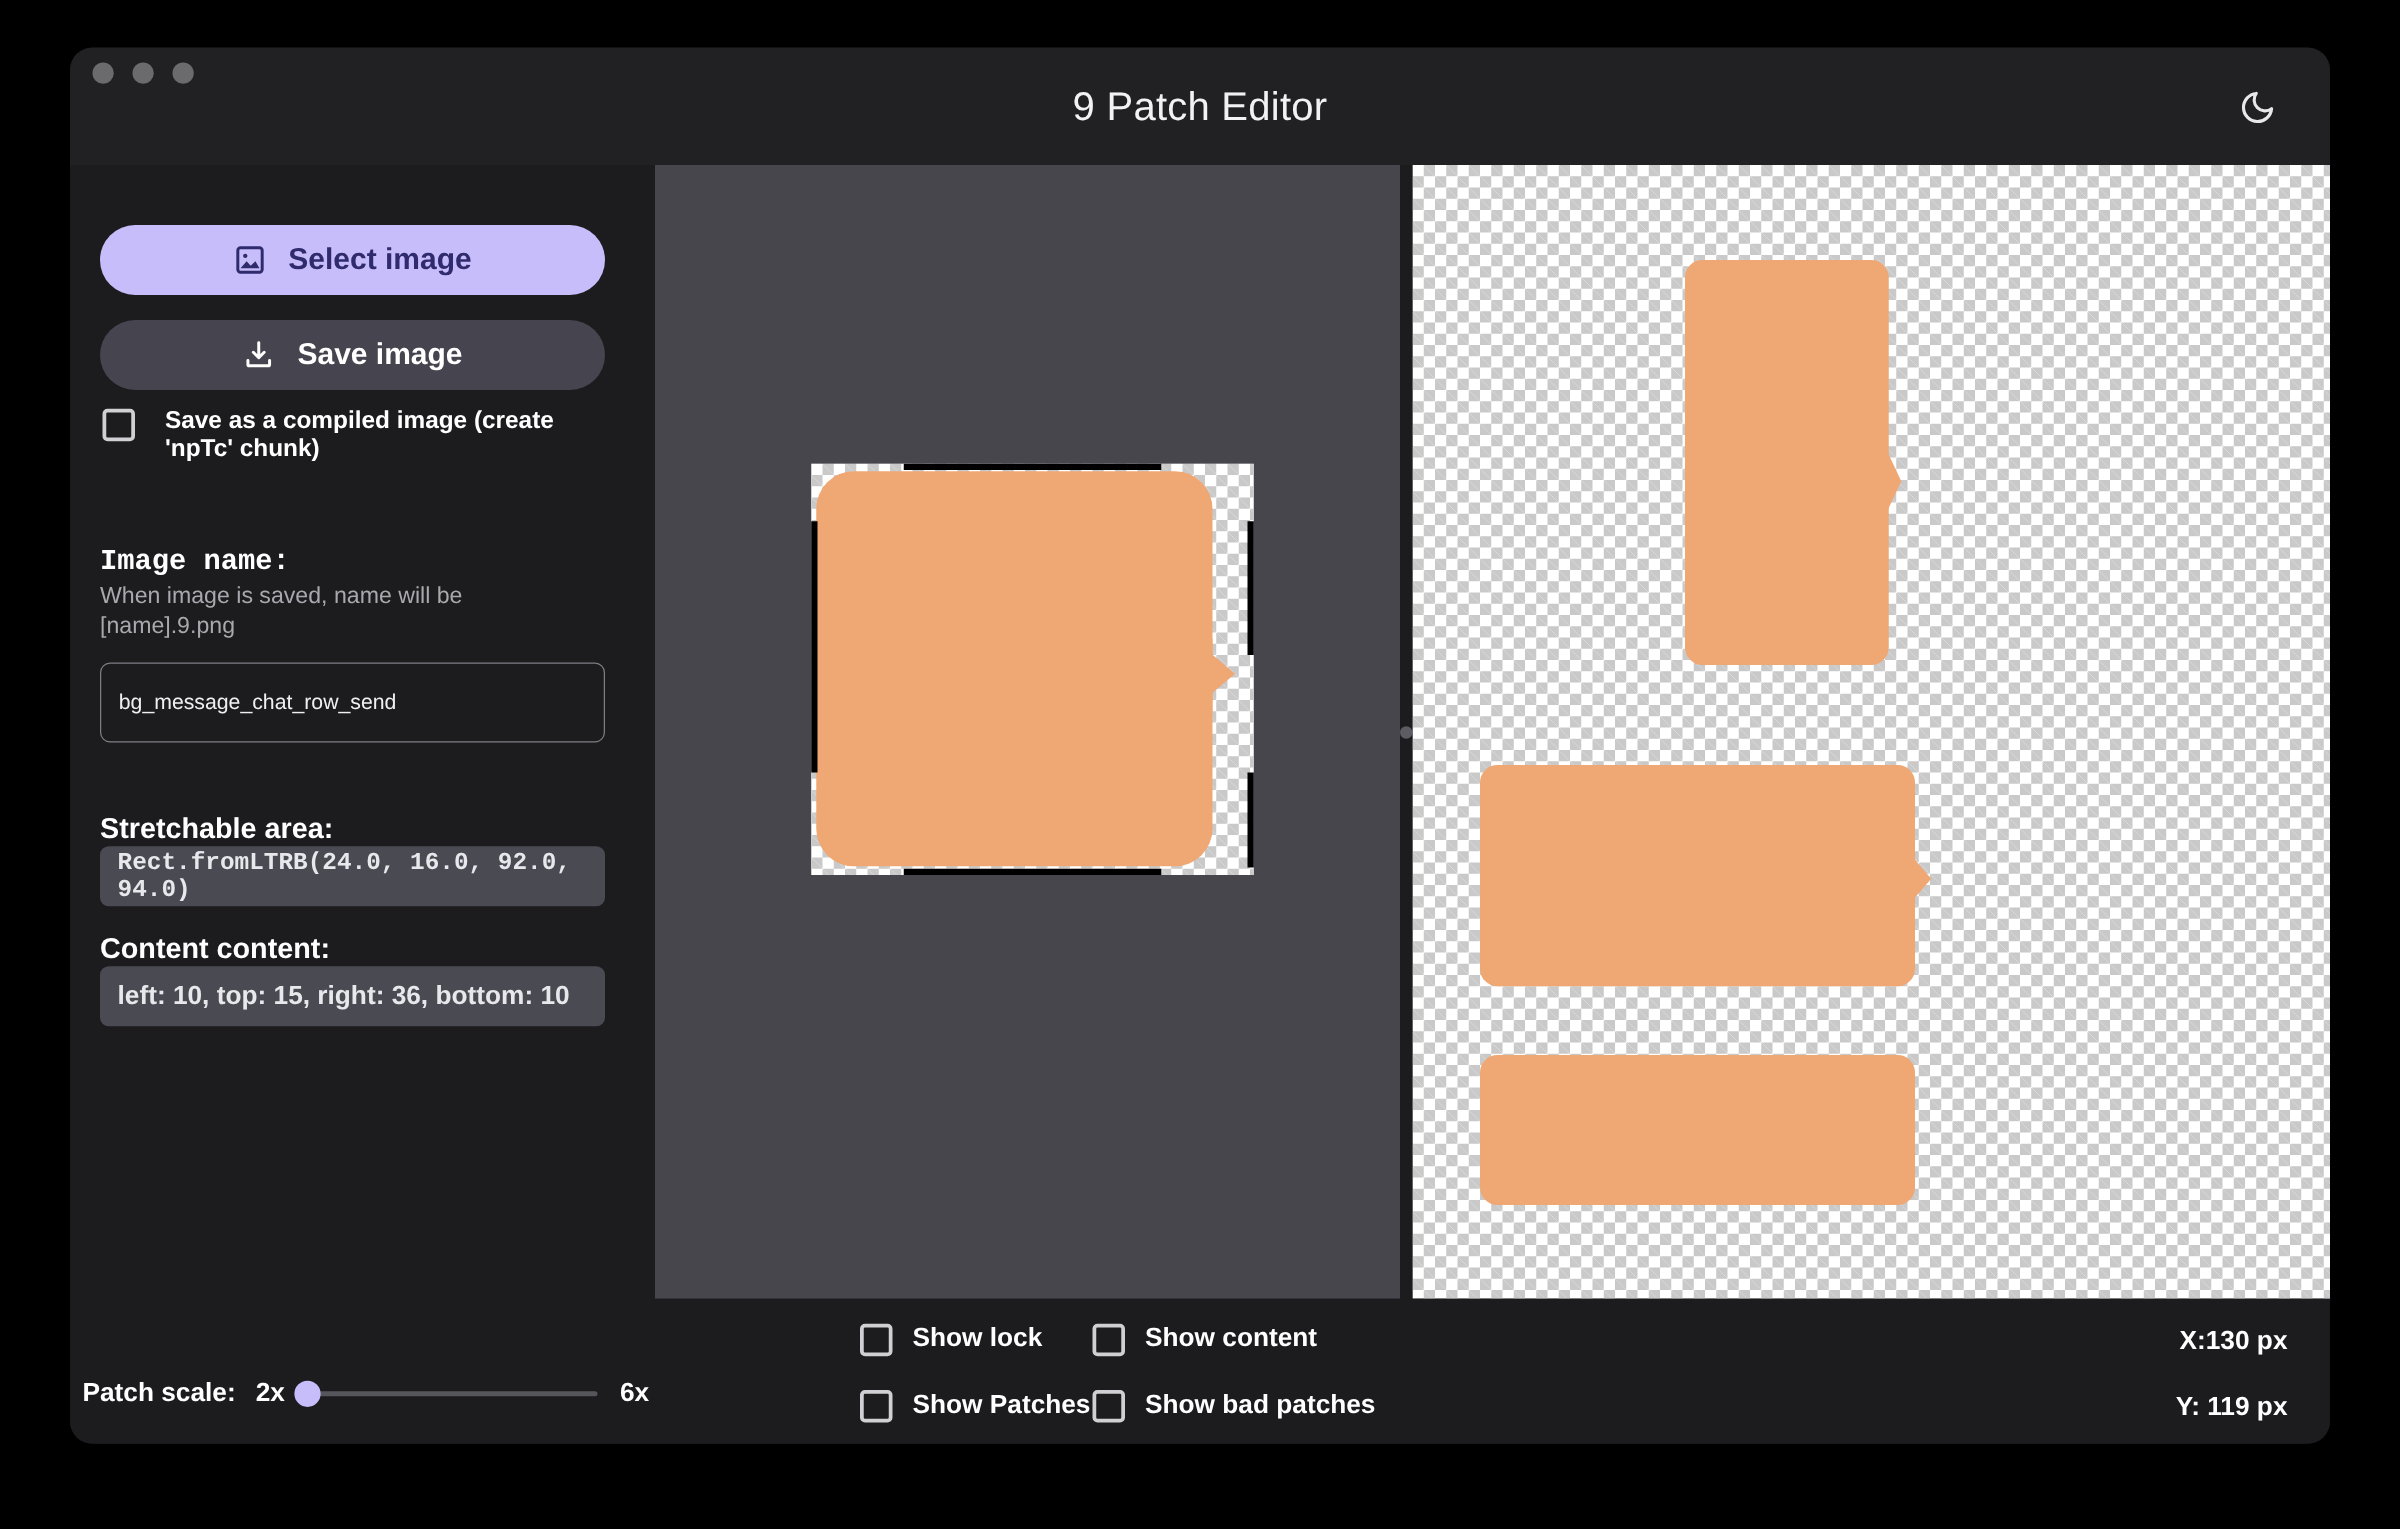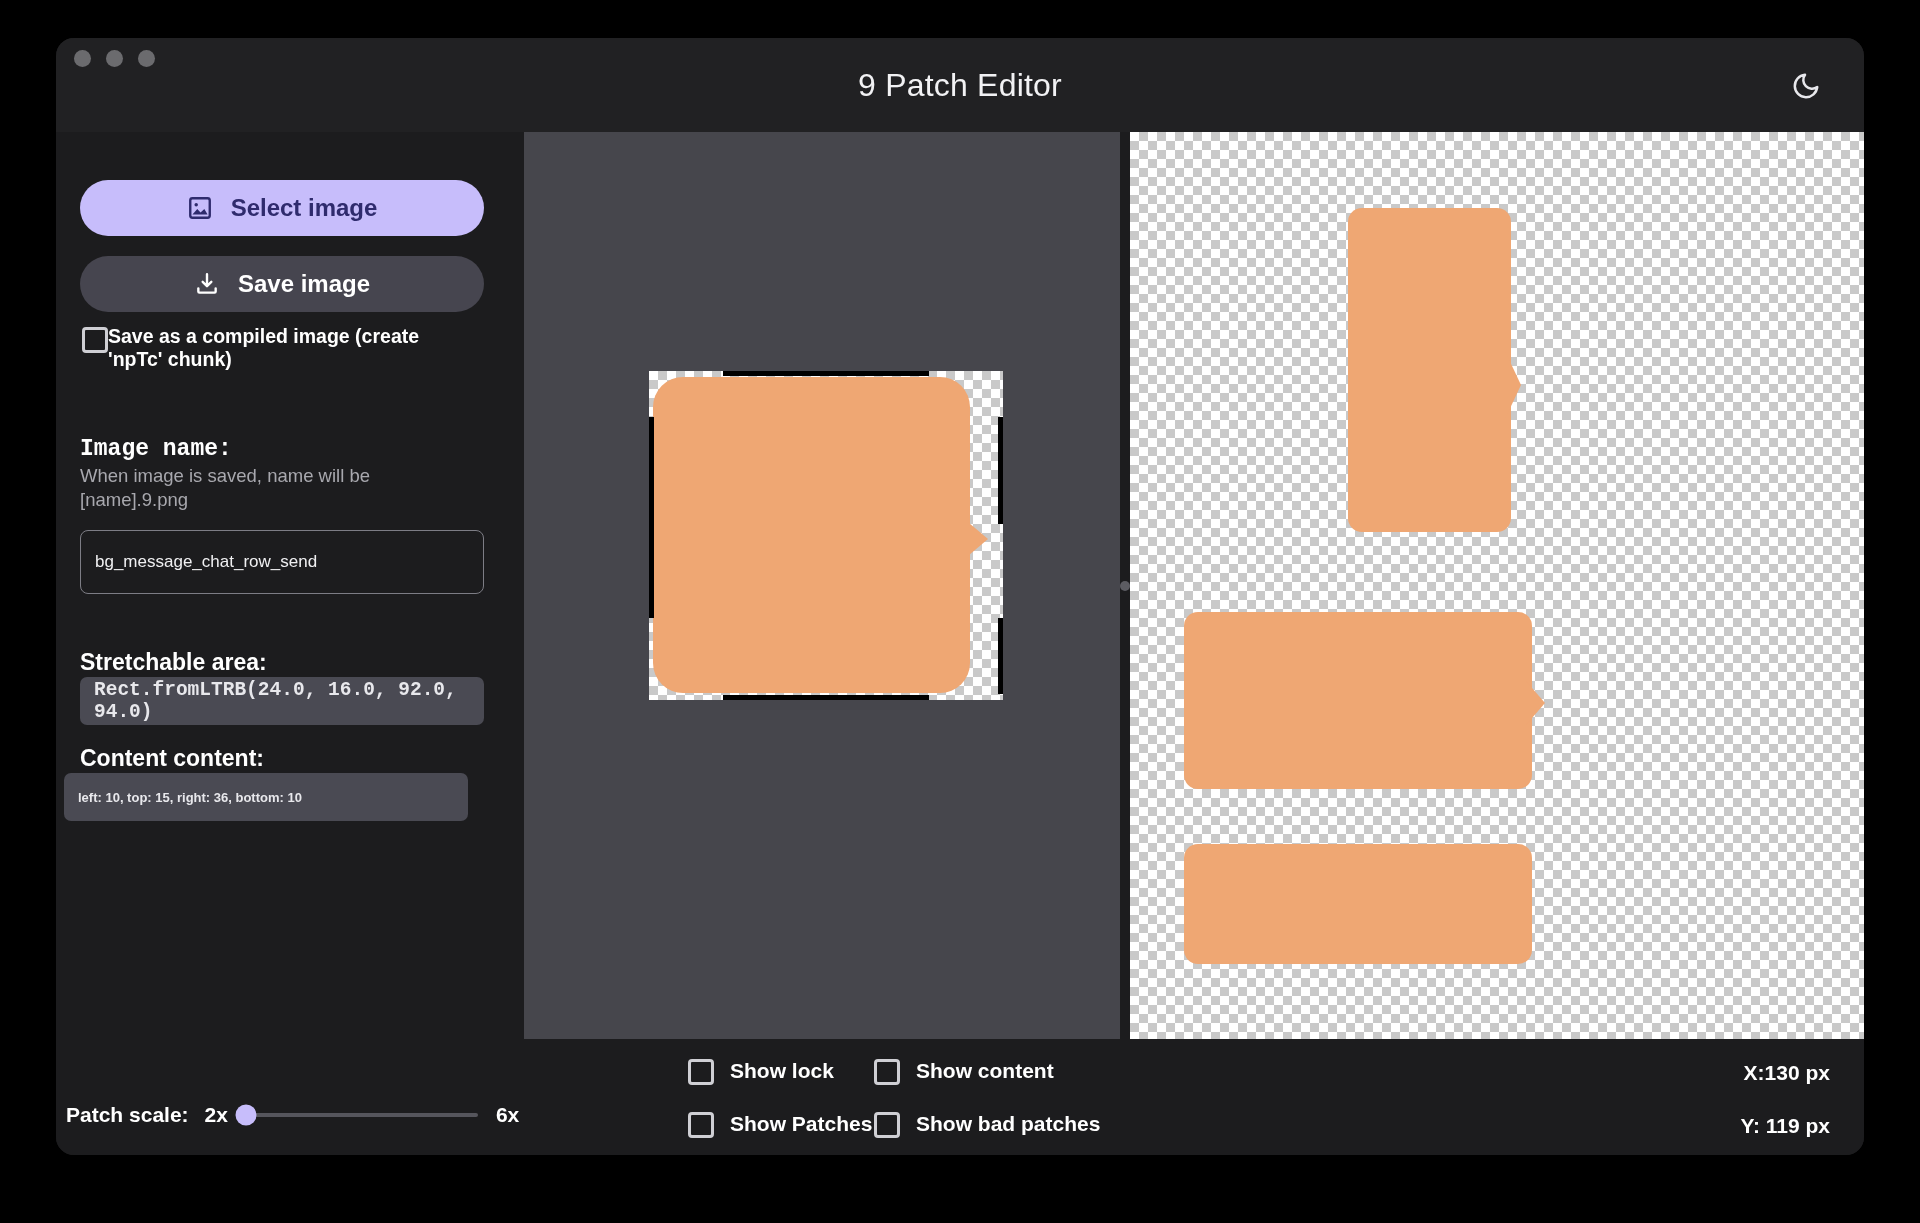--- a/index.html
+++ b/index.html
@@ -64,21 +64,21 @@
     font-size: 24px; font-weight: 700;
     cursor: pointer; border: none;
     font-family: "Liberation Sans", sans-serif;
   }
   #select-image-button { top: 48px; background: #c7bdfb; color: #2f2b6d; }
   #save-image-button  { top: 124px; background: #46454f; color: #ffffff; }
 
   #compiled-checkbox-row {
     position: absolute; left: 26px; top: 193px;
     width: 400px;
-    display: flex; align-items: flex-start; gap: 0;
+    display: flex; align-items: flex-start; gap: 24px;
   }
   .cb {
     flex: 0 0 auto;
     width: 26px; height: 26px;
     border: 3px solid #cfcfd4;
     border-radius: 4px;
     background: transparent;
     cursor: pointer;
     margin-top: 2px;
   }
@@ -116,26 +116,26 @@
     width: 404px; height: 48px;
     background: #4a4a53; border-radius: 7px;
     display: flex; align-items: center;
     padding: 0 14px;
     color: #e8e8ec; font-size: 19.5px; font-weight: 700;
     font-family: "Liberation Mono", monospace;
   }
 
   #content-padding-heading { top: 613px; }
   #content-padding-value {
-    position: absolute; left: 8px; top: 641px;
+    position: absolute; left: 24px; top: 641px;
     width: 404px; height: 48px;
     background: #4a4a53; border-radius: 7px;
     display: flex; align-items: center;
     padding: 0 14px;
-    color: #e8e8ec; font-size: 13px; font-weight: 700;
+    color: #e8e8ec; font-size: 21px; font-weight: 700;
   }
 
   
   #canvas-panel {
     position: absolute; left: 468px; top: 94px;
     width: 596px; height: 907px;
     background: #46464c;
     overflow: hidden;
   }
   #patch-stage {

